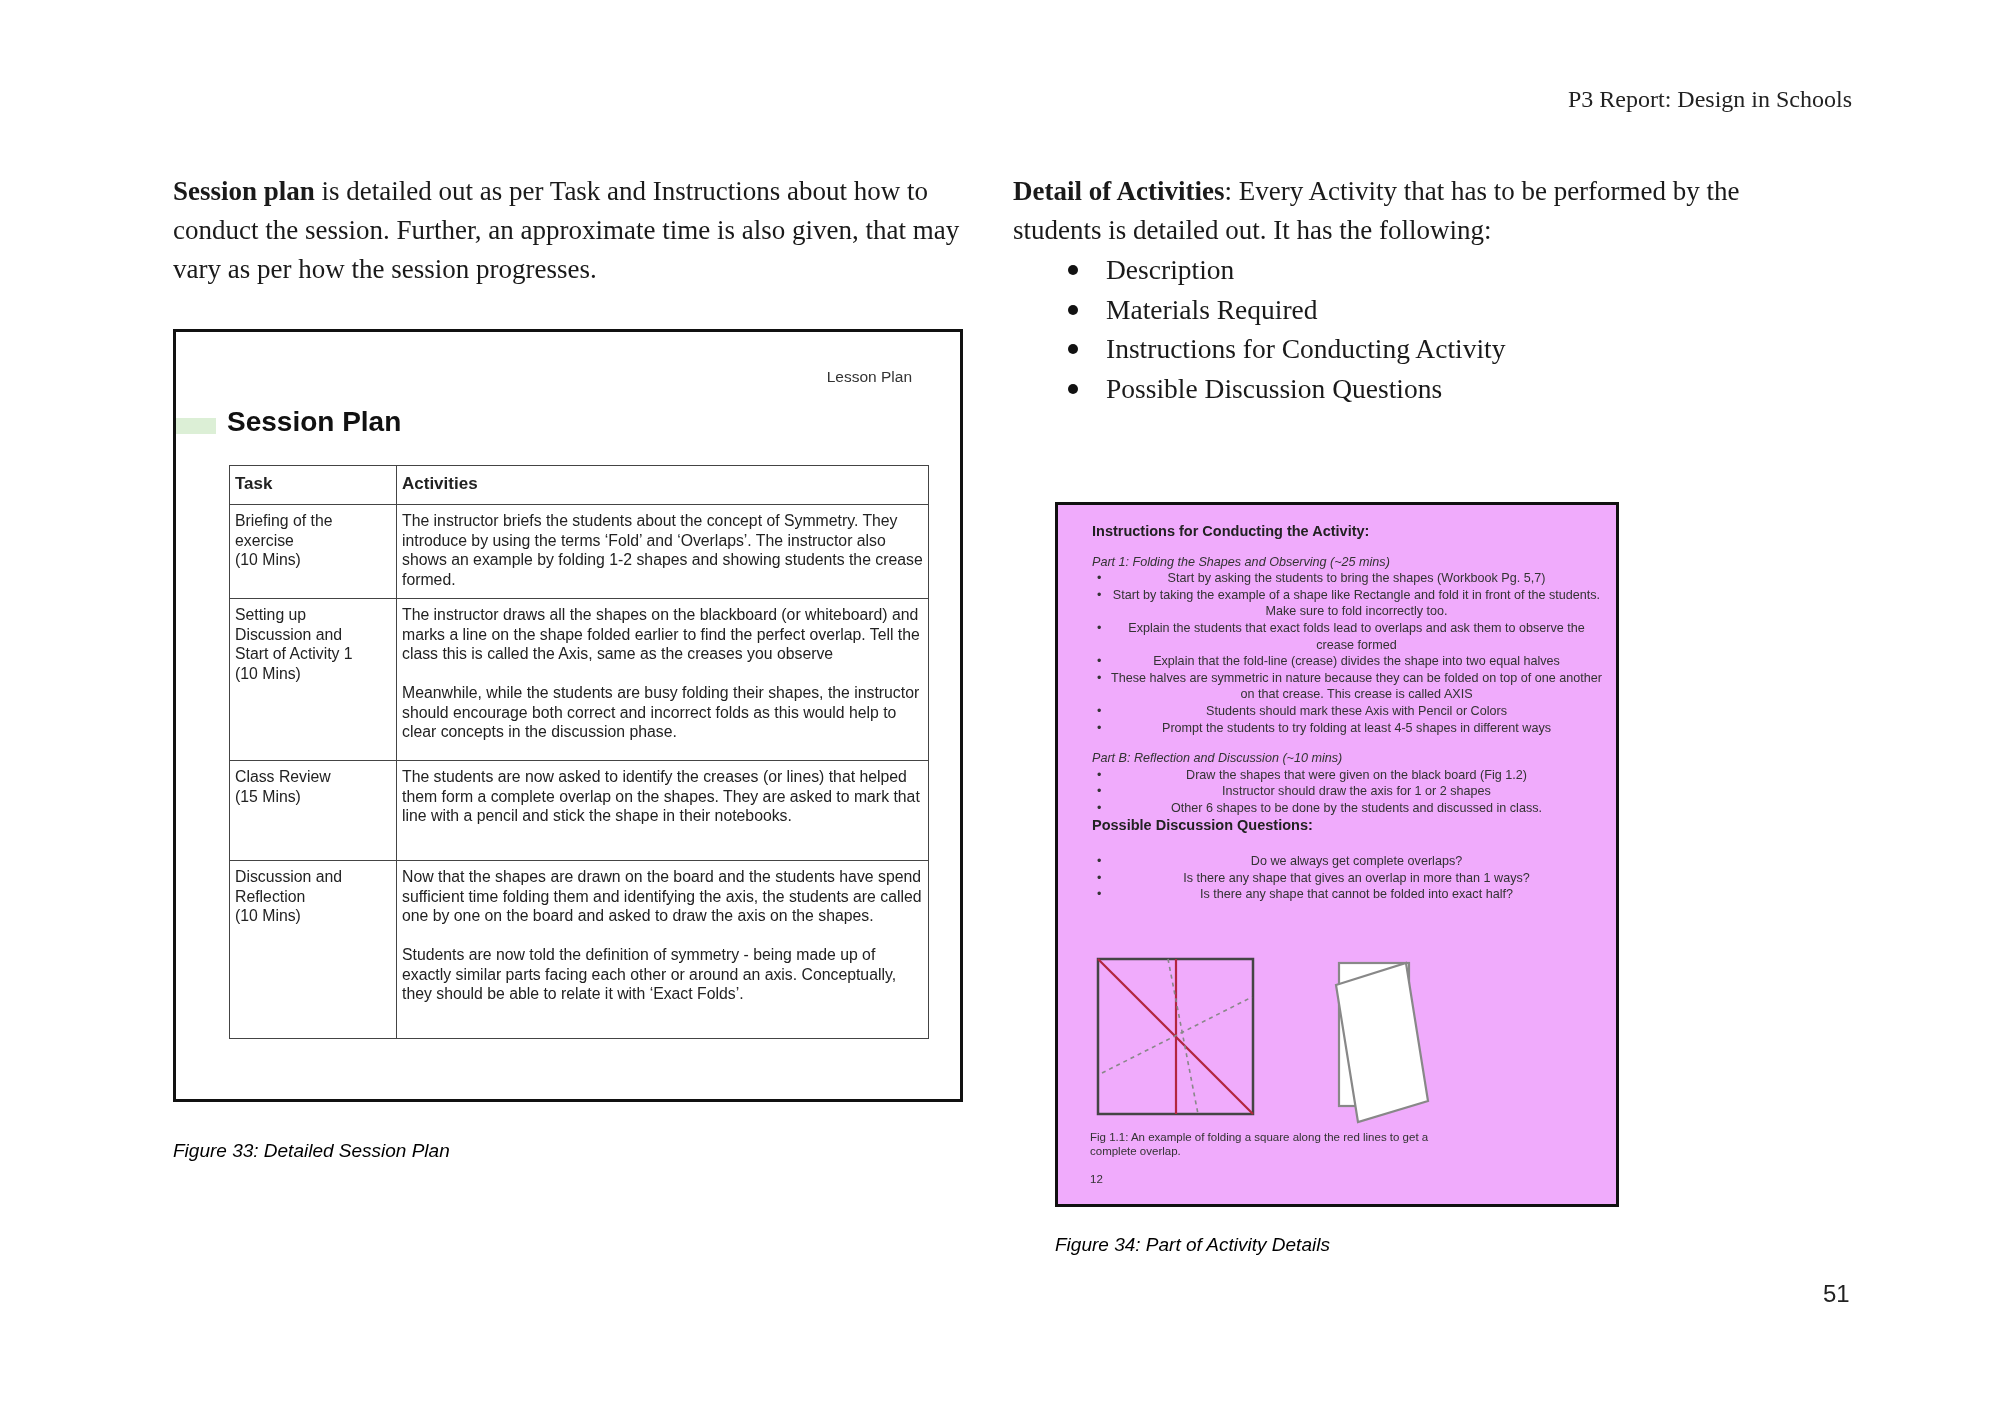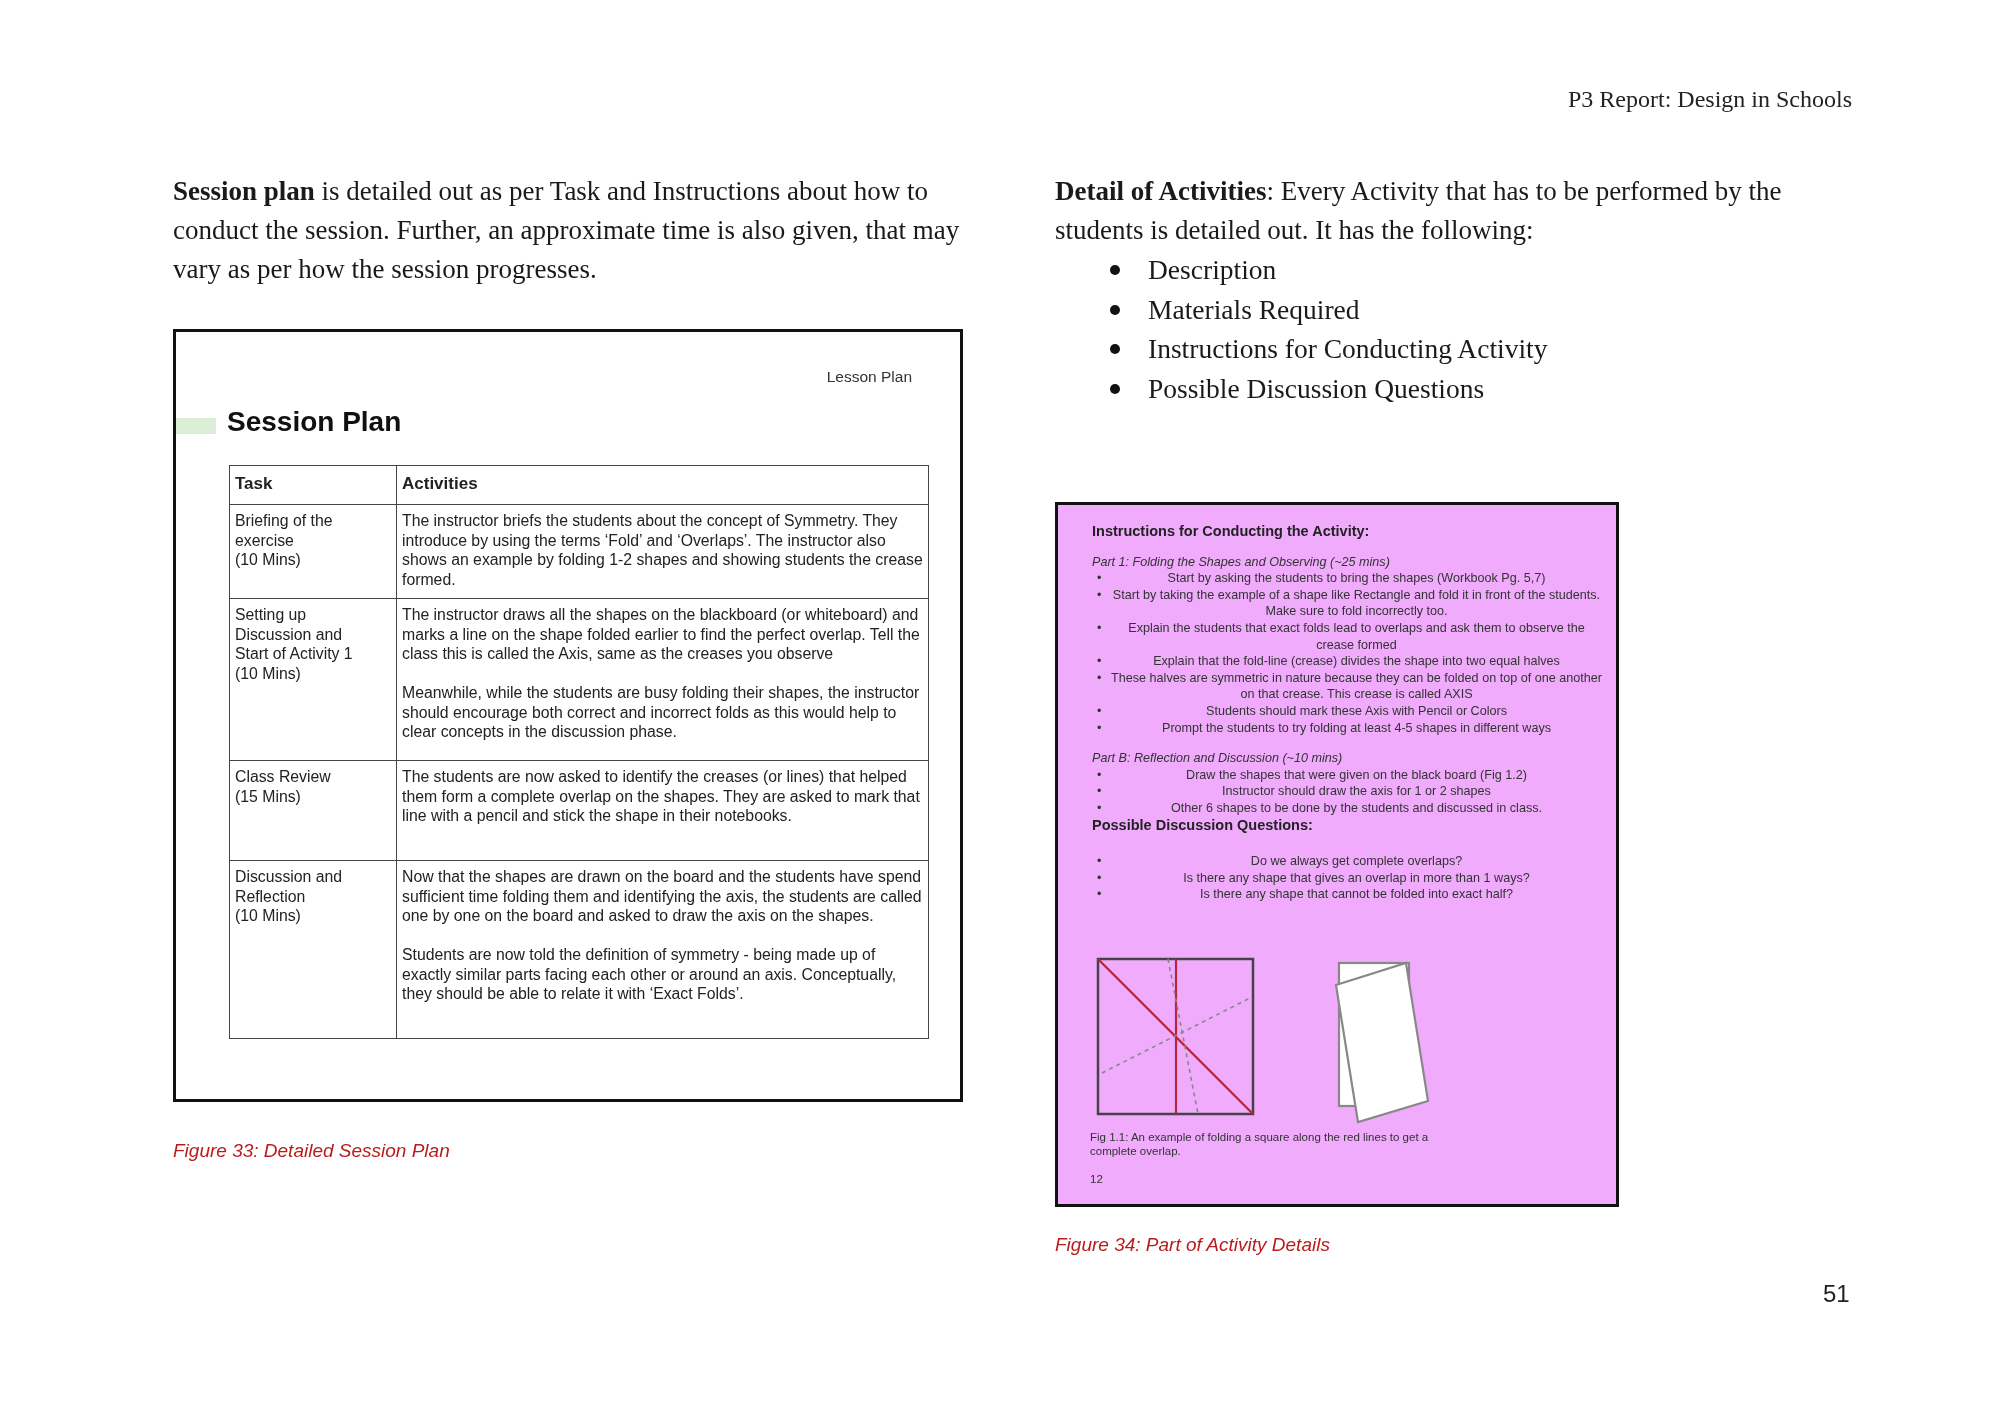--- a/index.html
+++ b/index.html
@@ -4,40 +4,40 @@
 <style>
   html, body { margin:0; padding:0; background:#ffffff; }
   body { width:2000px; height:1414px; position:relative; overflow:hidden; color:#1a1a1a; }
   .serif { font-family: "Liberation Serif", "DejaVu Serif", serif; }
   .sans { font-family: "Liberation Sans", "DejaVu Sans", sans-serif; }
 
   .running-header { position:absolute; top:86px; right:148px; font-size:24px; color:#222; }
   .page-number { position:absolute; top:1280px; left:1823px; font-size:24px; color:#222; font-family:"Liberation Sans","DejaVu Sans",sans-serif; }
 
   .col-left { position:absolute; left:173px; top:172px; width:800px; }
-  .col-right { position:absolute; left:1055px; top:172px; width:800px; }
+  .col-right { position:absolute; left:1013px; top:172px; width:800px; }
   .para { font-size:27px; line-height:39px; margin:0; color:#1a1a1a; }
   .para b { font-weight:bold; }
   .bullets { list-style:none; margin:0; padding:0 0 0 50px; }
   .bullets li { font-size:27.5px; line-height:39.5px; position:relative; padding-left:43px; }
   .bullets li::before { content:""; position:absolute; left:5px; top:15px; width:10px; height:10px; background:#111; border-radius:50%; }
 
   
   .fig33 { position:absolute; left:173px; top:329px; width:790px; height:773px; border:3.5px solid #111; box-sizing:border-box; background:#fff; }
   .fig33 .lesson-tag { position:absolute; right:48px; top:36px; font-size:15.5px; color:#333; }
   .fig33 .accent-bar { position:absolute; left:0; top:86px; width:40px; height:16px; background:#dcefd6; }
   .fig33 .title { position:absolute; left:51px; top:74px; font-size:28px; font-weight:bold; color:#111; }
   .plan-table { position:absolute; left:53px; top:133px; width:700px; border-collapse:collapse; font-size:15.8px; line-height:19.5px; color:#222; }
   .plan-table th, .plan-table td { border:1.8px solid #444; vertical-align:top; text-align:left; padding:6px 5px 8px 5px; }
   .plan-table th { font-weight:bold; font-size:17px; padding:8px 5px 8px 5px; height:22px; }
   .plan-table td.task { width:156px; }
   .plan-table td p { margin:0; }
   .plan-table td p + p { margin-top:19.5px; }
 
-  .caption { position:absolute; font-size:19px; font-style:italic; color:#b91c1c; font-family:"Liberation Sans","DejaVu Sans",sans-serif; }
+  .caption { position:absolute; font-size:19px; font-style:italic; color:#000000; font-family:"Liberation Sans","DejaVu Sans",sans-serif; }
 
   
   .fig34 { position:absolute; left:1055px; top:502px; width:564px; height:705px; border:3.5px solid #111; box-sizing:border-box; background:#f0abfc; color:#333; }
   .fig34 .inner { position:absolute; left:34px; top:18px; width:510px; font-size:12.6px; line-height:16.6px; }
   .fig34 h4 { margin:0; font-size:14.5px; font-weight:bold; color:#222; }
   .fig34 .part { font-style:italic; margin-top:14px; color:#333; }
   .fig34 ul { margin:0; padding:0 0 0 14px; list-style:none;text-align:center; }
   .fig34 ul li { position:relative; padding-left:5px; }
   .fig34 ul li::before { content:"•"; position:absolute; left:-9px; }
   .fig34 .q-title { margin-top:0; }

